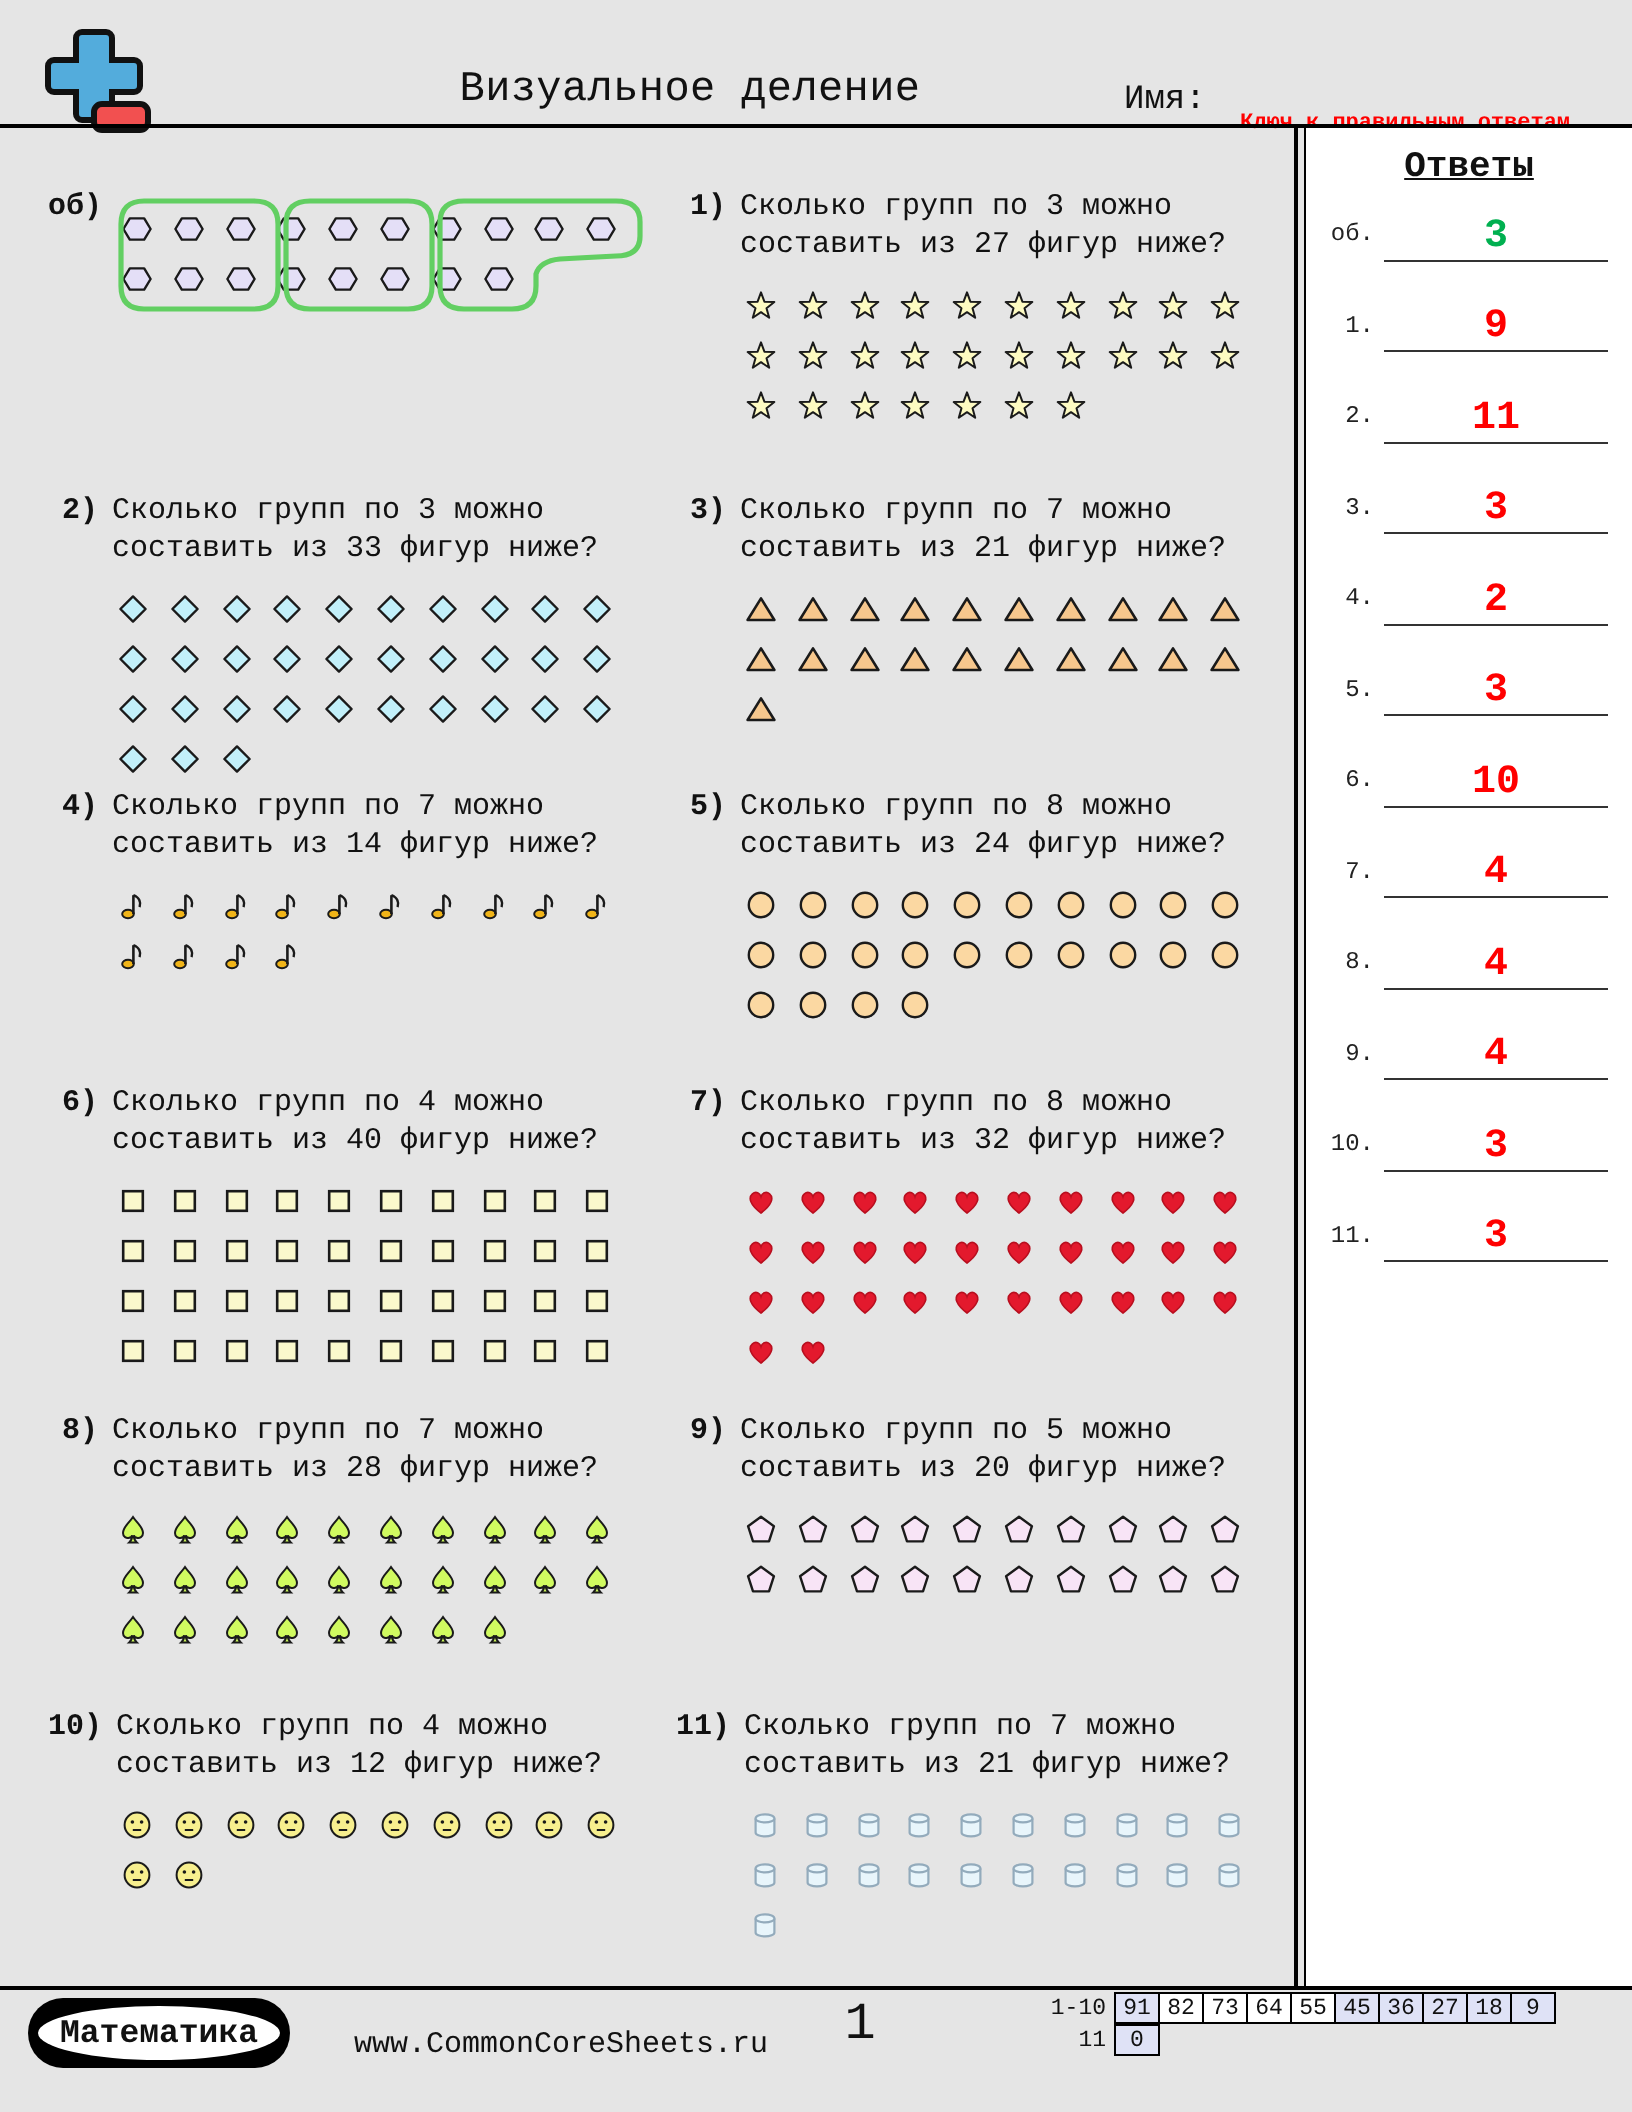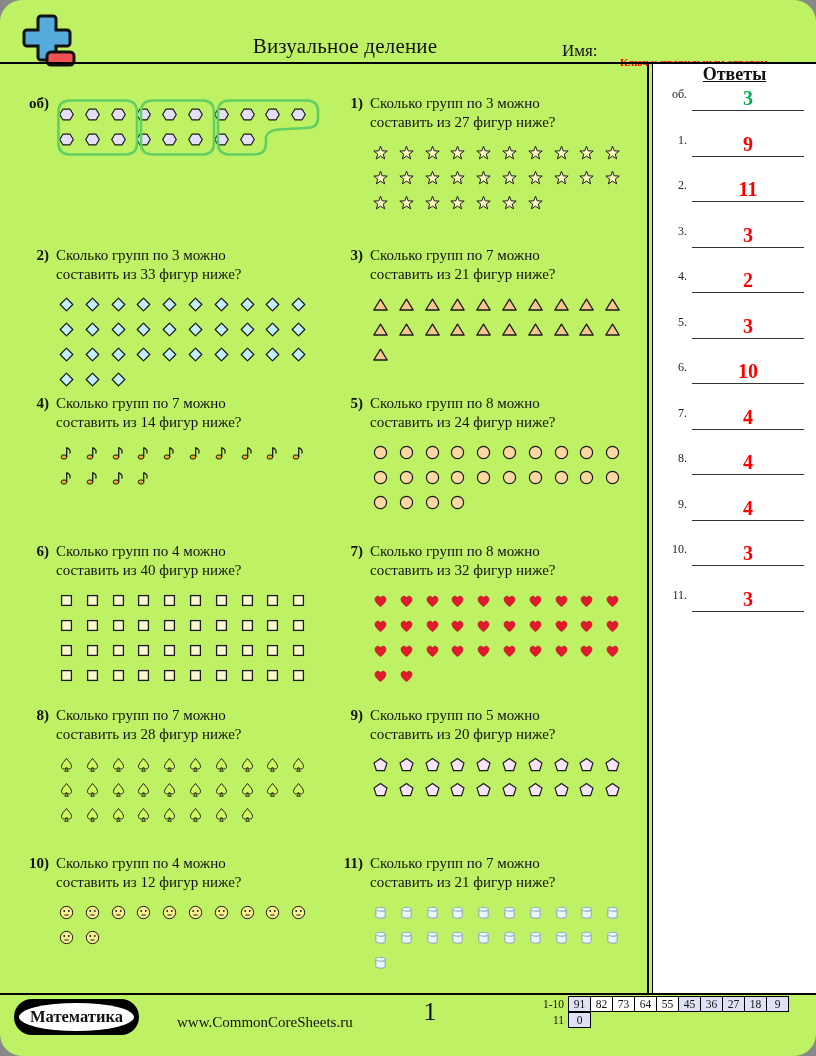--- a/index.html
+++ b/index.html
@@ -1,19 +1,19 @@
 <!DOCTYPE html>
 <html><head>
 <meta charset="utf-8">
 <style>
   * { margin:0; padding:0; box-sizing:border-box; }
   body { background:#888; display:flex; justify-content:center; }
   .page {
-    position:relative; width:816px; height:1056px; background:#bef264;
-    font-family:Liberation Serif, serif; color:#111; overflow:hidden;border-radius:22px;
+    position:relative; width:816px; height:1056px; background:#e5e5e5;
+    font-family:Liberation Mono, monospace; color:#111; overflow:hidden;
   }
   
   .logo { position:absolute; left:16px; top:12px; width:66px; height:58px; }
   .title { position:absolute; left:0; top:34px; width:690px; text-align:center; font-size:21px; letter-spacing:.2px; }
   .name-label { position:absolute; left:562px; top:41px; font-size:17px; }
   .key-label { position:absolute; left:620px; top:56px; width:194px; font-size:11px; font-weight:bold; color:#ff0000; }
   .header-rule { position:absolute; left:0; top:62px; width:816px; height:2px; background:#000; }
   .instruction { position:absolute; left:26px; top:70px; font-size:14.5px; font-weight:bold; }
 
   
@@ -26,35 +26,35 @@
   .p-num { font-weight:bold; font-size:15px; min-width:32px; text-align:right; padding-right:7px; line-height:19px; }
   .p-q { font-size:15px; line-height:19px; }
   .p-shapes { margin-top:8px; margin-left:3px; display:grid; grid-template-columns:repeat(10,25.8px); grid-auto-rows:25px; position:relative; }
   .shape { width:25.8px; height:25px; display:flex; align-items:center; }
   .shape svg { display:block; }
   .group-overlay { position:absolute; left:-6px; top:-5px; pointer-events:none; }
 
   
   .answers { position:absolute; left:652px; top:64px; width:164px; height:929px; border-left:1.6px solid #000; background:#fff; }
   .answers::before { content:""; position:absolute; left:-6px; top:0; bottom:0; width:1.6px; background:#000; }
-  .answers-title { text-align:center; font-size:18px; font-weight:bold; text-decoration:underline; }
+  .answers-title { margin-top:10px; text-align:center; font-size:18px; font-weight:bold; text-decoration:underline; }
   .answers-list { margin-top:2px; display:flex; flex-direction:column; }
-  .answer-item { height:45.5px; display:flex; align-items:flex-start; padding-left:6px; }
+  .answer-item { height:45.5px; display:flex; align-items:center; padding-left:6px; }
   .a-label { font-size:12px; width:28px; text-align:right; padding-bottom:3px; color:#222; }
   .a-line { width:112px; margin-left:5px; text-align:center; border-bottom:1.6px solid #333; font-size:20px; font-weight:bold; line-height:23px; }
 
   
   .footer-rule { position:absolute; left:0; top:993px; width:816px; height:2px; background:#000; }
   .brand { position:absolute; left:14px; top:999px; background:#000; border-radius:18px; padding:4px 5px; }
   .brand-inner { background:#fff; border-radius:50%; padding:4px 11px; font-weight:bold; font-size:16.5px; white-space:nowrap; }
   .url { position:absolute; left:177px; top:1014px; font-size:15px; }
   .page-num { position:absolute; left:400px; top:997px; width:60px; text-align:center; font-size:26px; }
   .score-table { position:absolute; left:524px; top:996px; font-size:11.5px; }
   .score-row { display:flex; align-items:center; height:16px; }
-  .score-label { width:34px; text-align:right; padding-right:5px;margin-left:11px; }
+  .score-label { width:34px; text-align:right; padding-right:5px; }
   .score-cell { width:23px; height:16px; border:1px solid #000; margin-left:-1px; display:flex; align-items:center; justify-content:center; background:#fff; }
   .score-cell.shaded { background:#dfe2f6; }
 </style>
 </head>
 <body>
 
 <div class="page">
 
   <div class="logo">
     <svg width="66" height="58" viewBox="0 0 66 58">

